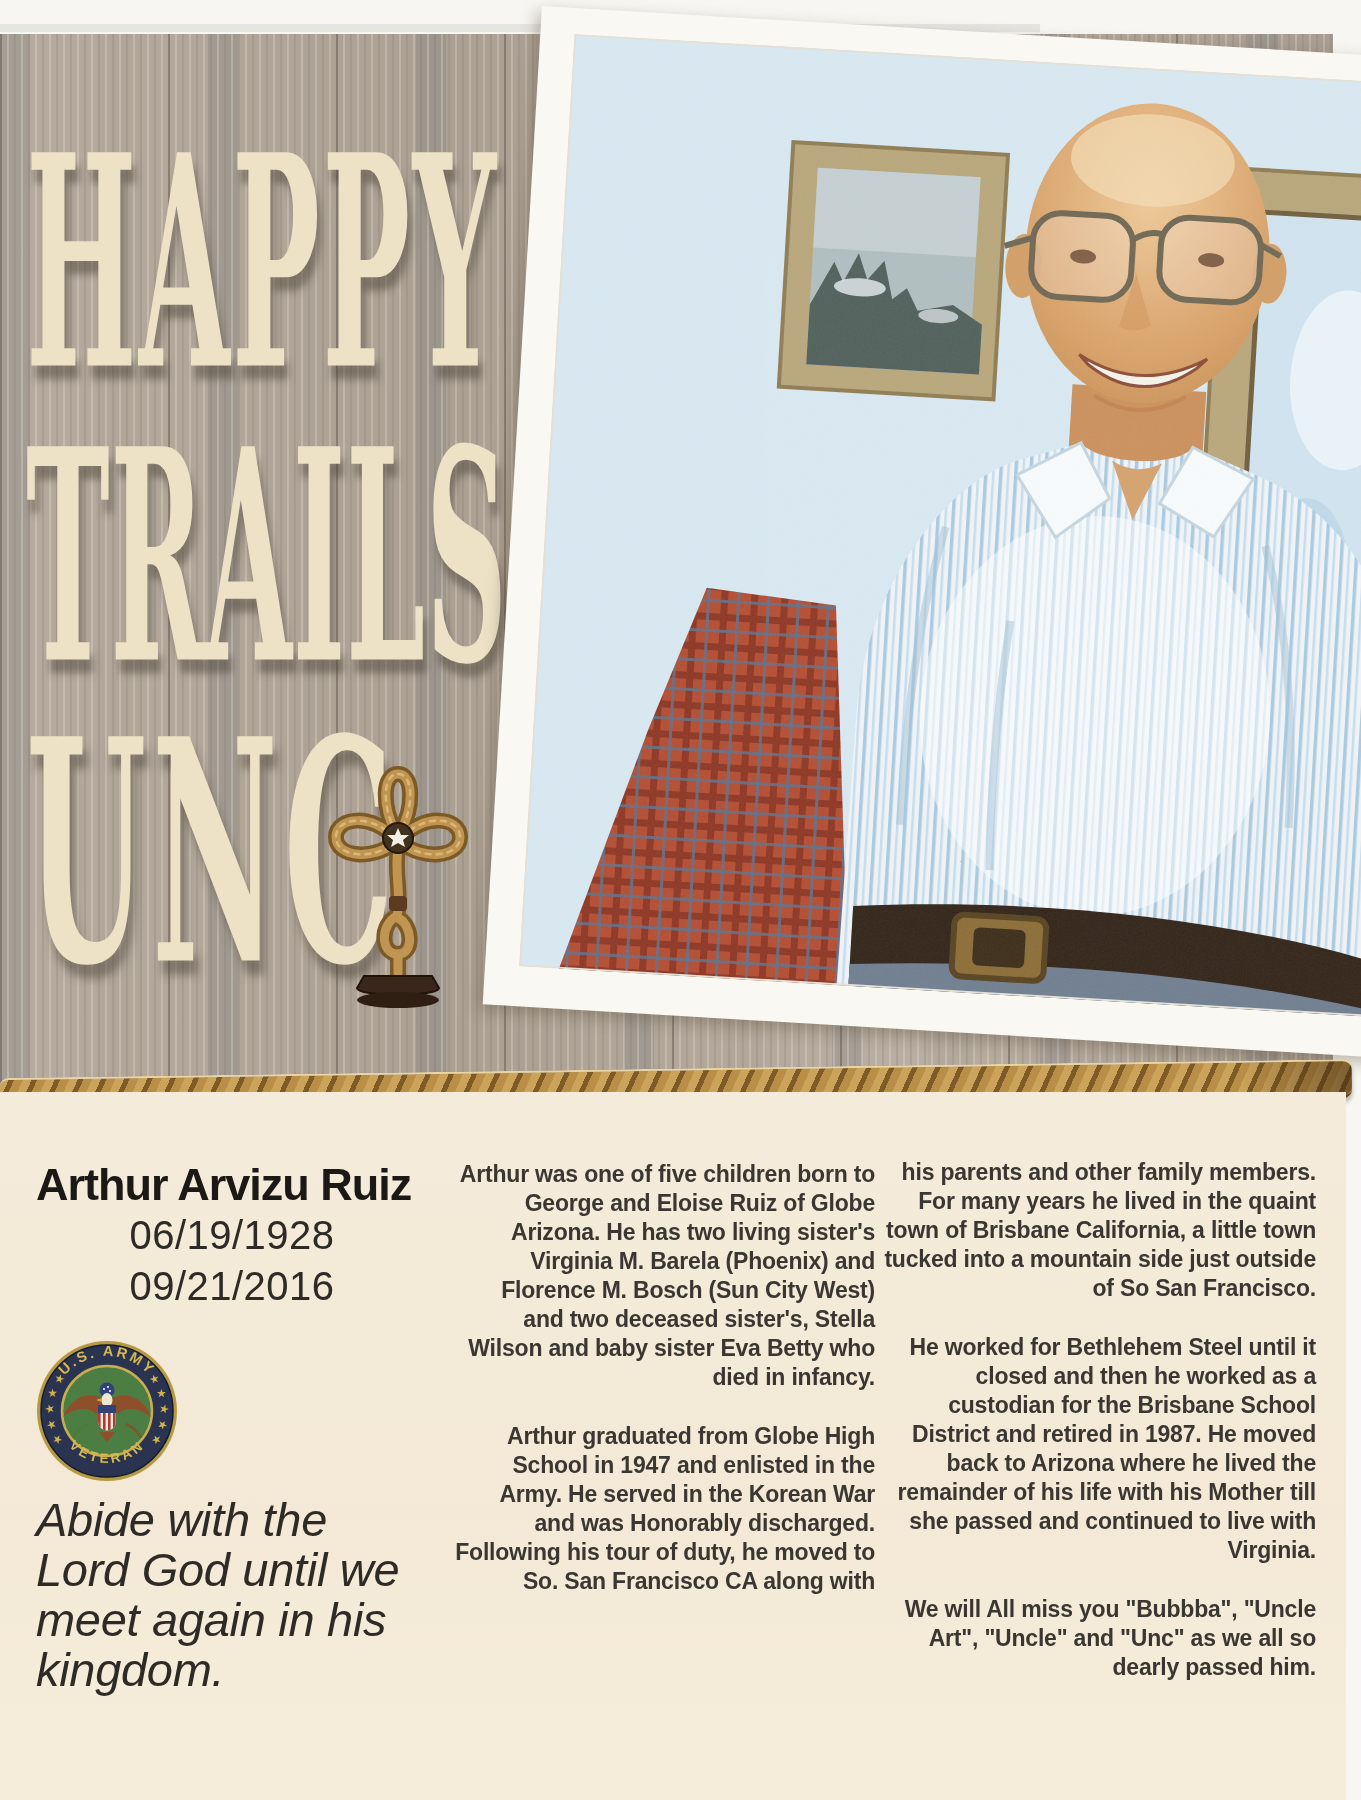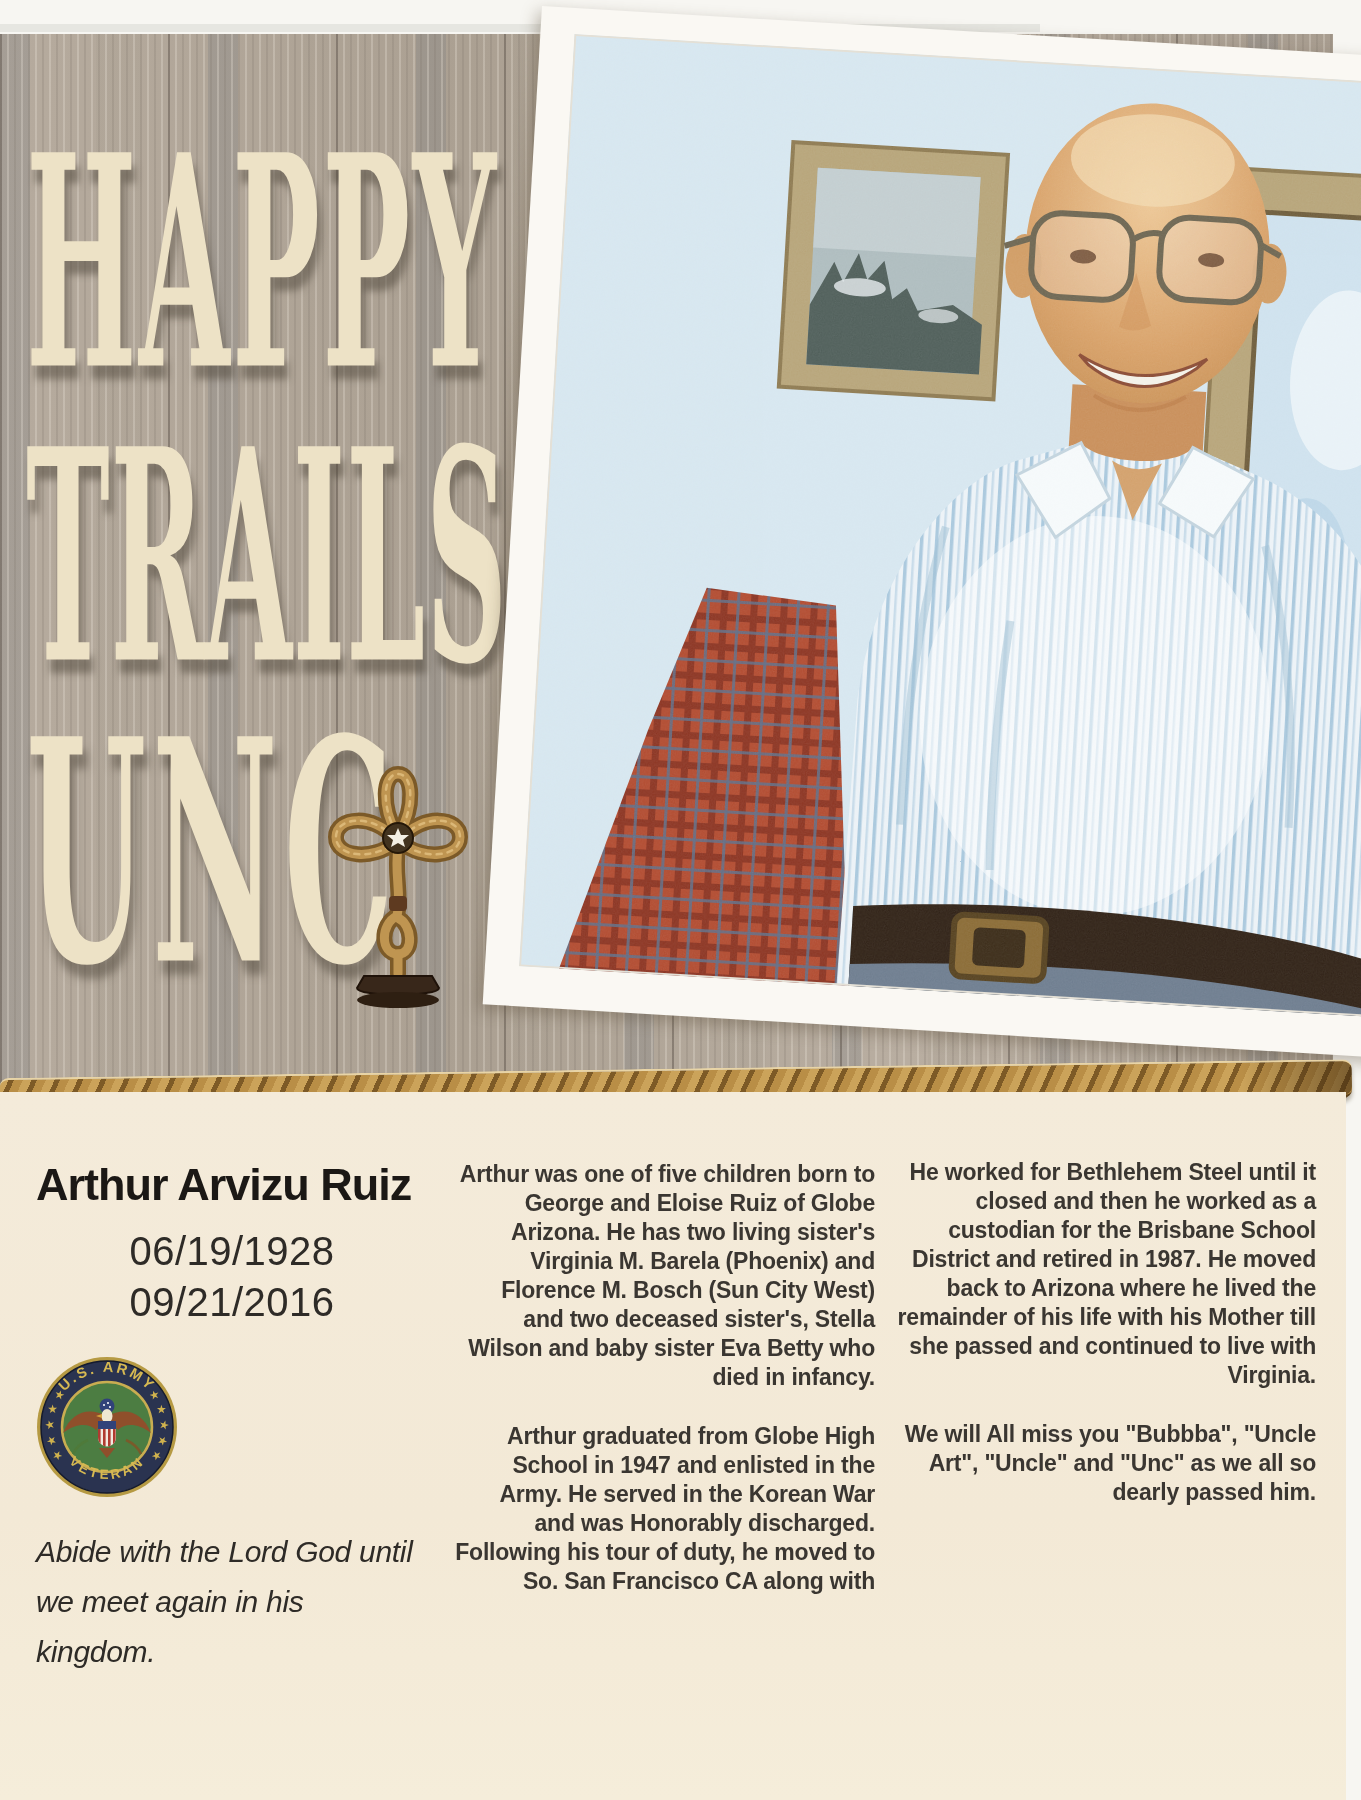--- a/index.html
+++ b/index.html
@@ -56,24 +56,24 @@
   
   .paper{
     position:absolute;top:1092px;left:0;width:1346px;height:708px;
     background:linear-gradient(180deg,#f4ebda,#f3e9d6 60%,#f5edda);
   }
   .col{position:absolute;font-weight:700;font-size:23px;line-height:29px;color:#3a3631;letter-spacing:-.2px;}
   .col p{margin:0 0 30px 0;text-align:right;}
   .col-1{left:36px;top:1160px;width:392px;}
   .col-2{left:455px;top:1160px;width:420px;}
   .col-3{left:884px;top:1158px;width:432px;}
-  .name{font-size:45px;font-weight:700;letter-spacing:-1px;color:#1b1815;margin:0 0 16px 0;line-height:1.1;}
+  .name{font-size:45px;font-weight:700;letter-spacing:-1px;color:#1b1815;margin:0 0 0 0;line-height:1.1;}
   .dates{font-size:40px;font-weight:400;line-height:51px;color:#2e2b27;letter-spacing:.5px;text-align:center;}
   .badge-wrap{margin-top:28px;}
-  .quote{margin-top:22px;font-style:italic;font-size:30px;line-height:50px;font-weight:400;color:#2e2b27;letter-spacing:-.3px;}
+  .quote{margin-top:6px;font-style:italic;font-size:47px;line-height:50px;font-weight:400;color:#2e2b27;letter-spacing:-.3px;}
   .closing{font-weight:700;margin-top:14px;}
 </style>
 </head>
 <body>
 
 <div class="top-streak"></div>
 
 <div class="wood">
   <div class="wt wt-1">HAPPY</div>
   <div class="wt wt-2">TRAILS</div>
@@ -267,15 +267,16 @@
   </div>
   <div class="quote">Abide with the Lord God until we meet again in his kingdom.</div>
 </div>
 
 <div class="col col-2">
   <p>Arthur was one of five children born to George and Eloise  Ruiz of Globe Arizona. He has two living sister's Virginia M. Barela (Phoenix) and Florence M. Bosch (Sun City West) and two deceased sister's, Stella Wilson and baby sister Eva Betty who died in infancy.</p>
   <p>Arthur graduated from Globe High School in 1947 and enlisted in the Army. He served in the Korean  War and was Honorably discharged. Following his tour of duty, he moved to So. San Francisco CA along with</p>
 </div>
 
 <div class="col col-3">
+  <p>his parents and other family members. For many years he lived in the quaint town of Brisbane California, a little town tucked into a mountain side just outside of So San Francisco.</p>
   <p>He worked for Bethlehem Steel until it closed and then he worked as a custodian for the Brisbane School District and retired in 1987. He moved back to Arizona where he lived the remainder of his life with his Mother till she passed and continued to live with Virginia.</p>
   <p>We will All miss you "Bubbba", "Uncle Art", "Uncle"  and "Unc" as we all so dearly passed him.</p>
 </div>
 
 </body></html>

